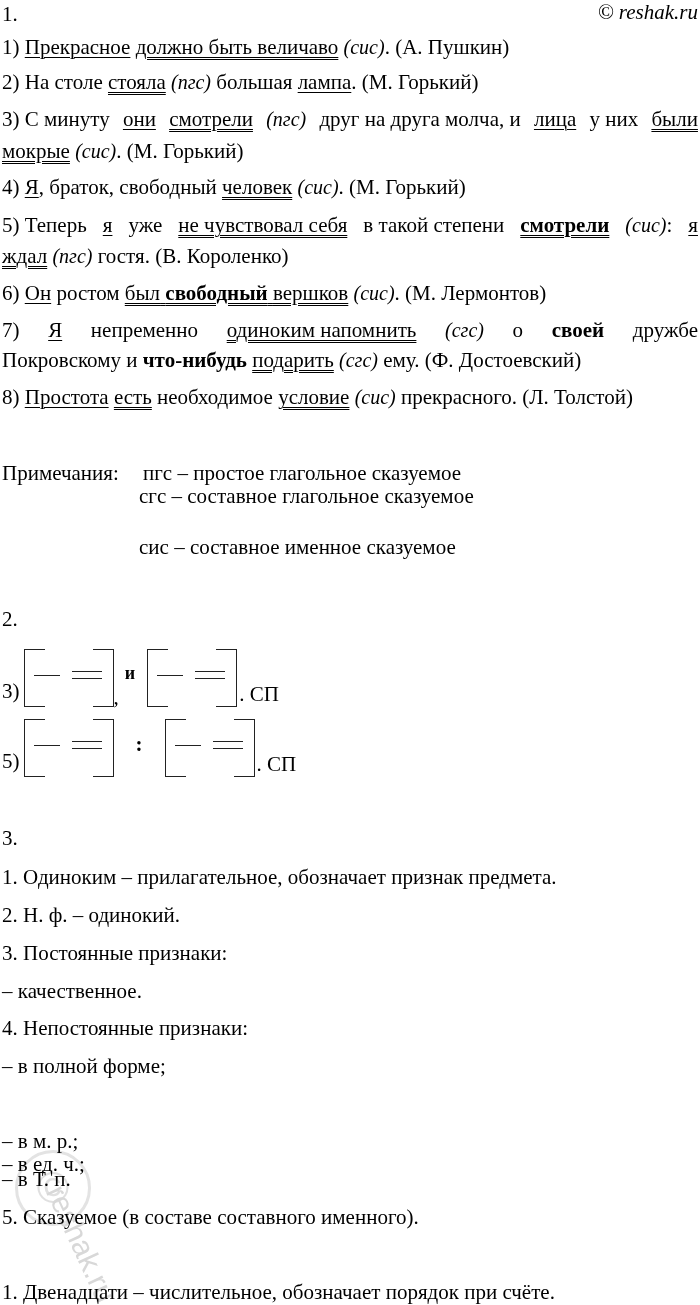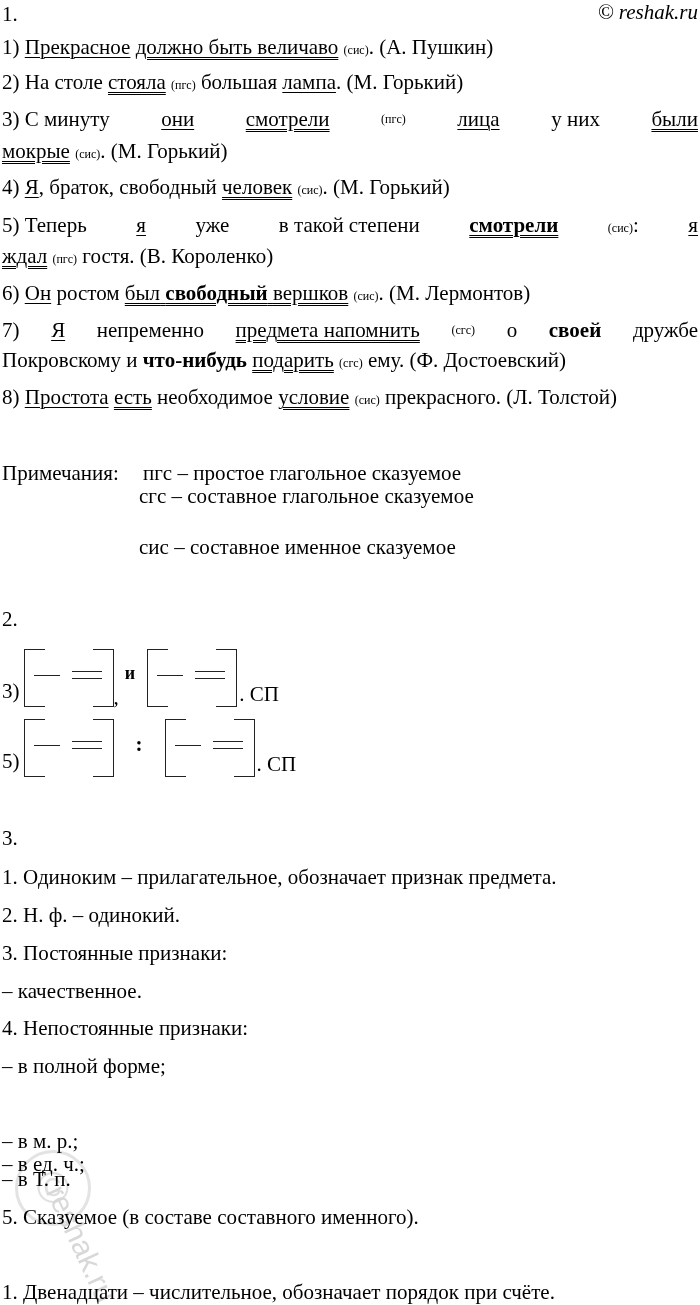--- a/index.html
+++ b/index.html
@@ -3,21 +3,21 @@
 <meta charset="utf-8">
 <style>
   html, body { margin: 0; padding: 0; background: #ffffff; }
   body {
     width: 700px; height: 1305px; overflow: hidden; position: relative;
     font-family: "Liberation Serif", serif; font-size: 21px; color: #000;
   }
   .line { position: absolute; left: 2px; white-space: nowrap; line-height: 24px; }
   .subj { text-decoration: underline; text-decoration-thickness: 1px; text-underline-offset: 3px; text-align: center; }
   .pred { text-decoration: underline double; text-decoration-thickness: 1px; text-underline-offset: 3px; }
-  .note { font-size: 12px; }
+  .note { font-style: italic; font-size: 20px; }
   b { font-weight: bold; }
   .copyright { position: absolute; right: 2px; top: 0; line-height: 24px; font-style: italic; }
   .justify { display: flex; justify-content: space-between; width: 696px; }
   .scheme { position: absolute; left: 2px; display: flex; align-items: center; }
   .bracket {
     position: relative; width: 90px; height: 58px; margin: 0 4px;
   }
   .bracket .lb, .bracket .rb {
     position: absolute; top: 0; width: 20px; height: 56px;
     border-top: 1.5px solid #222; border-bottom: 1.5px solid #222;
@@ -60,40 +60,42 @@
   <span class="note">(пгс)</span>
   <span>большая</span>
   <span class="subj">лампа</span><span>. (М. Горький)</span>
 </div>
 
 <div class="line justify" style="top:107px">
   <span>3) С минуту</span>
   <span class="subj">они</span>
   <span class="pred">смотрели</span>
   <span class="note">(пгс)</span>
+  <span>друг на друга молча, и</span>
   <span class="subj">лица</span>
   <span>у них</span>
   <span class="pred">были</span>
 </div>
 <div class="line" style="top:139px">
   <span class="pred">мокрые</span>
   <span class="note">(сис)</span><span>. (М. Горький)</span>
 </div>
 
 <div class="line" style="top:175px">
   <span>4)</span>
   <span class="subj">Я</span><span>, браток, свободный</span>
   <span class="pred">человек</span>
   <span class="note">(сис)</span><span>. (М. Горький)</span>
 </div>
 
 <div class="line justify" style="top:213px">
   <span>5) Теперь</span>
   <span class="subj">я</span>
   <span>уже</span>
+  <span class="pred">не чувствовал себя</span>
   <span>в  такой степени</span>
   <b class="pred">смотрели</b>
   <span><span class="note">(сис)</span><span>:</span></span>
   <span class="subj">я</span>
 </div>
 <div class="line" style="top:244px">
   <span class="pred">ждал</span>
   <span class="note">(пгс)</span>
   <span>гостя. (В. Короленко)</span>
 </div>
@@ -103,21 +105,21 @@
   <span class="subj">Он</span>
   <span>ростом</span>
   <span class="pred"><span>был</span> <b>свободный</b> <span>вершков</span></span>
   <span class="note">(сис)</span><span>. (М. Лермонтов)</span>
 </div>
 
 <div class="line justify" style="top:318px">
   <span>7)</span>
   <span class="subj">Я</span>
   <span>непременно</span>
-  <span class="pred">предмета напомнить</span>
+  <span class="pred">одиноким напомнить</span>
   <span class="note">(сгс)</span>
   <span>о</span>
   <b>своей</b>
   <span>дружбе</span>
 </div>
 <div class="line" style="top:348px">
   <span>Покровскому и</span>
   <b>что-нибудь</b>
   <span class="pred">подарить</span>
   <span class="note">(сгс)</span>

